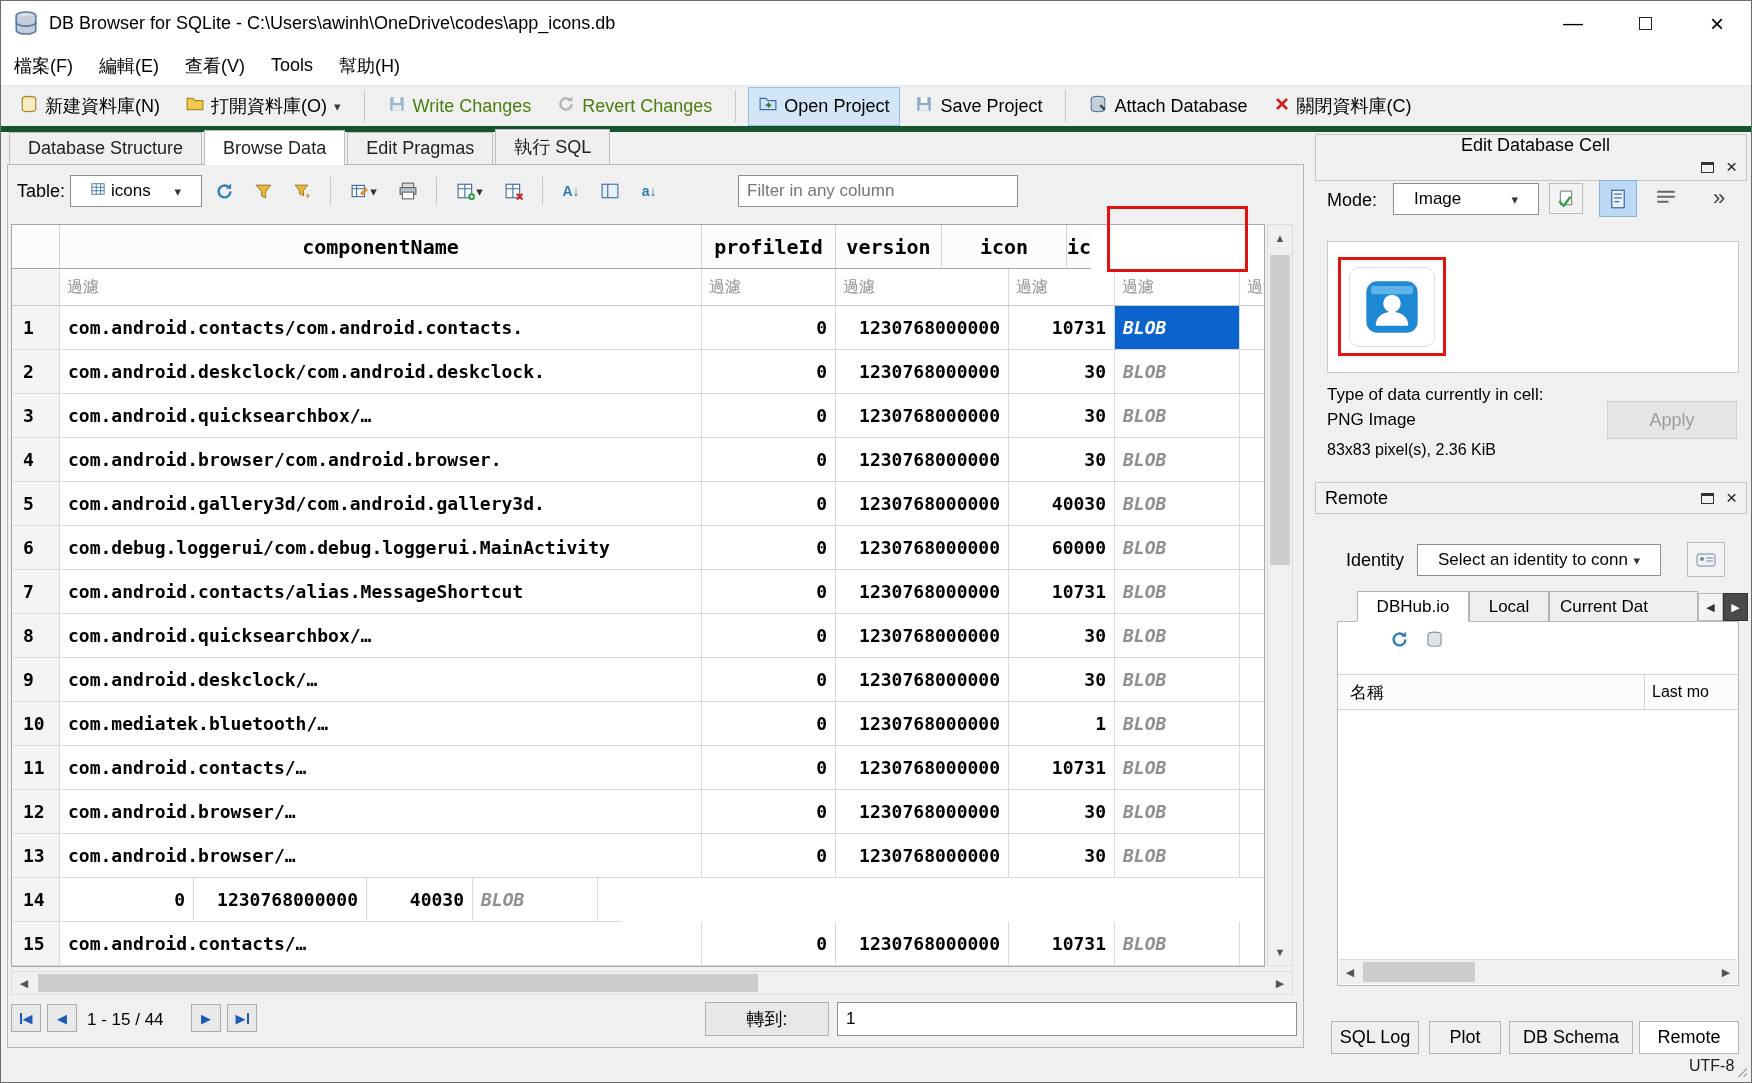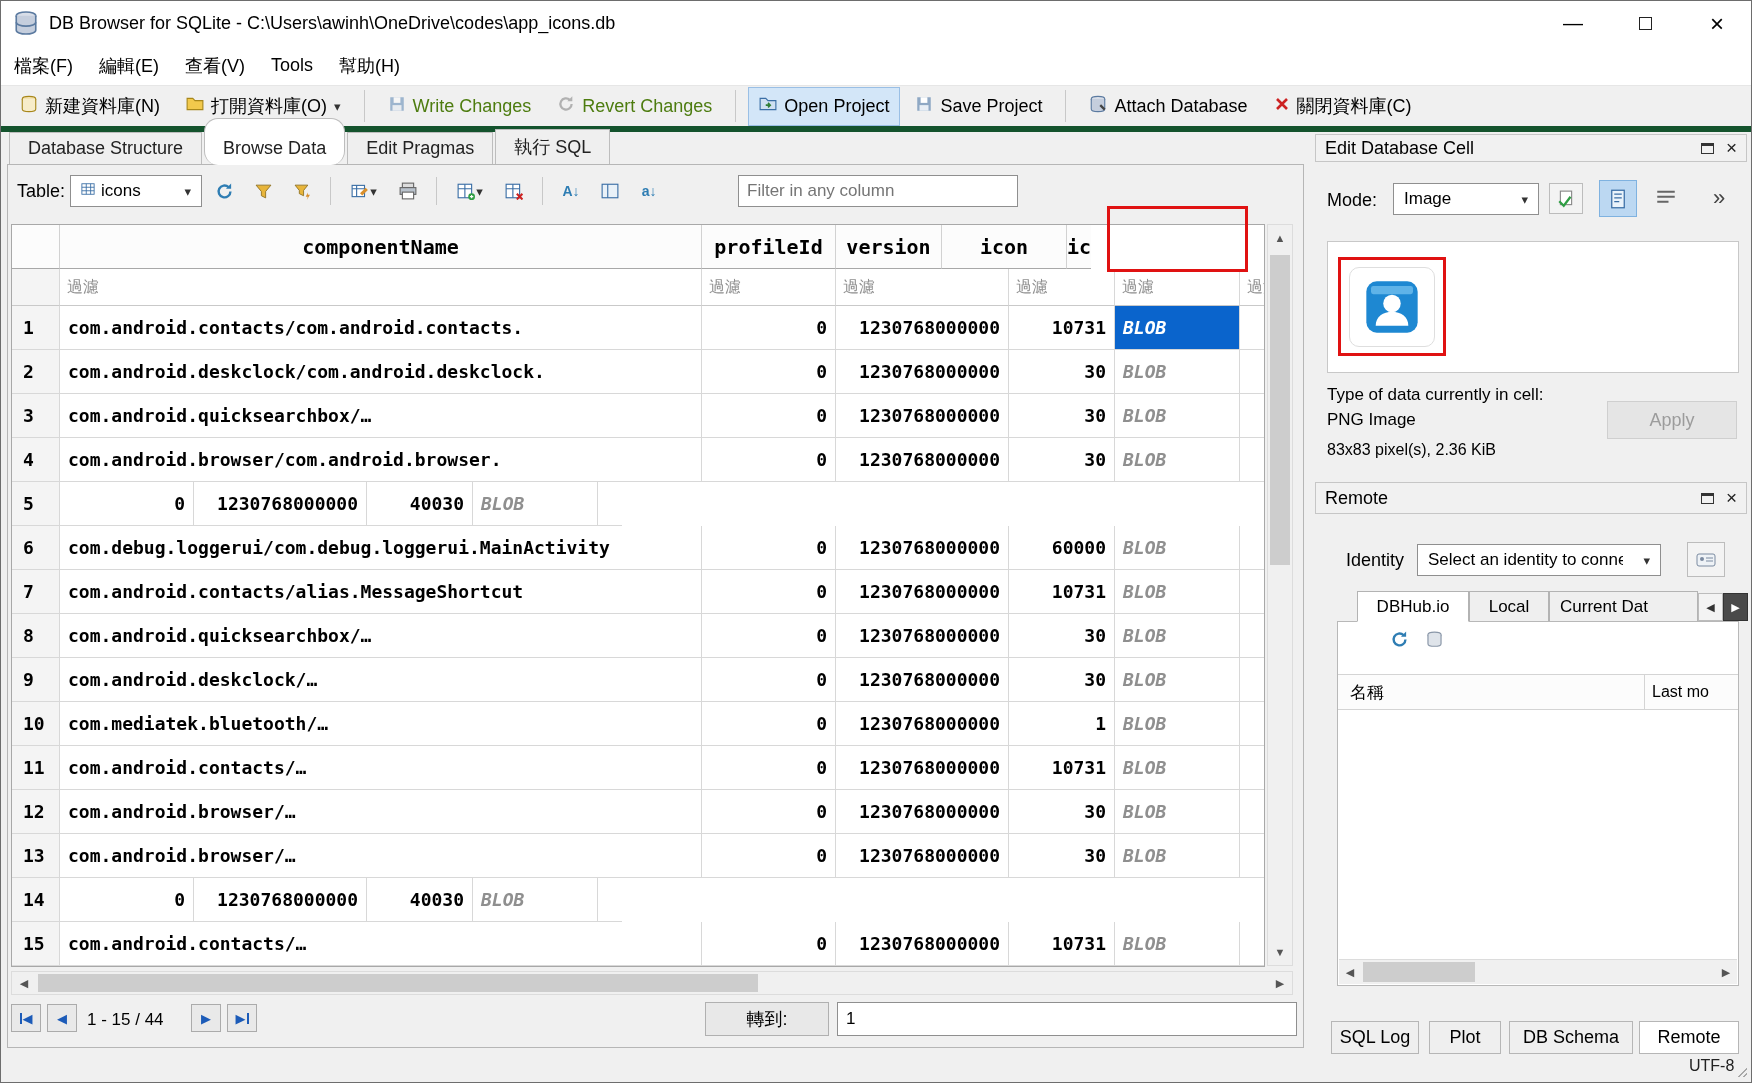--- a/index.html
+++ b/index.html
@@ -28,26 +28,26 @@
   .tbtn { display:flex; align-items:center; gap:7px; padding:7px 10px; margin:0 2px; white-space:nowrap; border:1px solid transparent; }
   .tbtn.disabled { color:#4d7c0f; }
   .tbtn.disabled svg { opacity:.45; }
   .tbtn.highlight { background:#d3e6f8; border:1px solid #9abfe5; }
   .tsep { width:1px; height:32px; background:#c8c8c8; margin:0 10px; }
   .dd { font-size:13px; color:#333; }
 
   
   .tabbar { left:8px; top:131px; height:33px; display:flex; align-items:flex-end; font-size:18px; }
   .tab { padding:5px 18px 6px 18px; background:#efefef; border:1px solid #bdbdbd; border-bottom:none; margin-right:2px; color:#222; }
-  .tab.active { background:#fff; padding-top:19px; position:relative; z-index:3;border-radius:14px; }
+  .tab.active { background:#fff; padding-top:7px; position:relative; z-index:3; }
 
   
   .left-pane { left:6px; top:163px; width:1297px; height:884px; background:#f0f0f0; border:1px solid #b6b6b6; }
   .controls { left:16px; top:169px; height:42px; display:flex; align-items:center; gap:5px; font-size:18px; }
-  .combo { background:#fff; border:1px solid #8f8f8f; height:32px; display:flex; align-items:center; gap:6px; padding:0 10px; font-size:17px; }
+  .combo { background:#fff; border:1px solid #8f8f8f; height:32px; display:flex; align-items:center; gap:6px; padding:0 20px; font-size:17px; }
   .combo .dd { margin-left:auto; }
   .icbtn { width:34px; height:30px; display:flex; align-items:center; justify-content:center; gap:1px; }
   .csep { width:1px; height:28px; background:#c8c8c8; margin:0 6px; }
   .filter-input { left:737px; top:174px; width:280px; height:32px; border:1px solid #8f8f8f; font-size:17px; padding:0 8px; font-family:"Liberation Sans",sans-serif; }
 
   
   .grid-table { left:10px; top:223px; width:1254px; background:#fff; border:1px solid #a8a8a8; }
   .ghead, .gfilter, .grow { display:flex;align-items:flex-end; }
   .gc-num { width:48px; } .gc-name { width:642px; } .gc-pid { width:134px; }
   .gc-upd { width:173px; } .gc-ver { width:106px; } .gc-icon { width:125px; } .gc-sliv { width:24px; border-right:none !important; }
@@ -324,20 +324,21 @@
         <div class="gc-num cell numcell">4</div>
         <div class="gc-name cell">com.android.browser/com.android.browser.</div>
         <div class="gc-pid cell numval">0</div>
         <div class="gc-upd cell numval">1230768000000</div>
         <div class="gc-ver cell numval">30</div>
         <div class="gc-icon cell blob">BLOB</div>
         <div class="gc-sliv cell"></div>
       </div>
       <div class="grow">
         <div class="gc-num cell numcell">5</div>
+        <div class="gc-name cell">com.android.gallery3d/com.android.gallery3d.</div>
         <div class="gc-pid cell numval">0</div>
         <div class="gc-upd cell numval">1230768000000</div>
         <div class="gc-ver cell numval">40030</div>
         <div class="gc-icon cell blob">BLOB</div>
         <div class="gc-sliv cell"></div>
       </div>
       <div class="grow">
         <div class="gc-num cell numcell">6</div>
         <div class="gc-name cell">com.debug.loggerui/com.debug.loggerui.MainActivity</div>
         <div class="gc-pid cell numval">0</div>
@@ -454,21 +455,21 @@
 <div class="abs navbtn" style="left:190px;top:1003px;">
     <span>▶</span>
   </div>
 <div class="abs navbtn" style="left:226px;top:1003px;">
     <span>▶</span>
     <span class="bar"></span>
   </div>
 <div class="abs goto-btn" style="left:704px;top:1001px;width:124px;height:34px;">轉到:</div>
 <input class="abs goto-input" style="left: 836px; top: 1001px; width: 460px; height: 34px;" value="1">
 
-<div class="abs dock-header" style="left:1314px;top:133px;width:432px;height:28px;">
+<div class="abs dock-header" style="left:1314px;top:133px;width:432px;height:47px;flex-direction:column;">
   <span class="panel-label">Edit Database Cell</span>
   <span class="hicons">
     <span class="floatbox"></span>
     <span style="font-size:19px;">×</span>
   </span>
 </div>
 <div class="abs" style="left:1326px;top:189px;font-size:18px;">Mode:</div>
 <div class="abs combo" style="left:1392px;top:182px;width:146px;">
   <span>Image</span>
   <span class="dd">▾</span>

